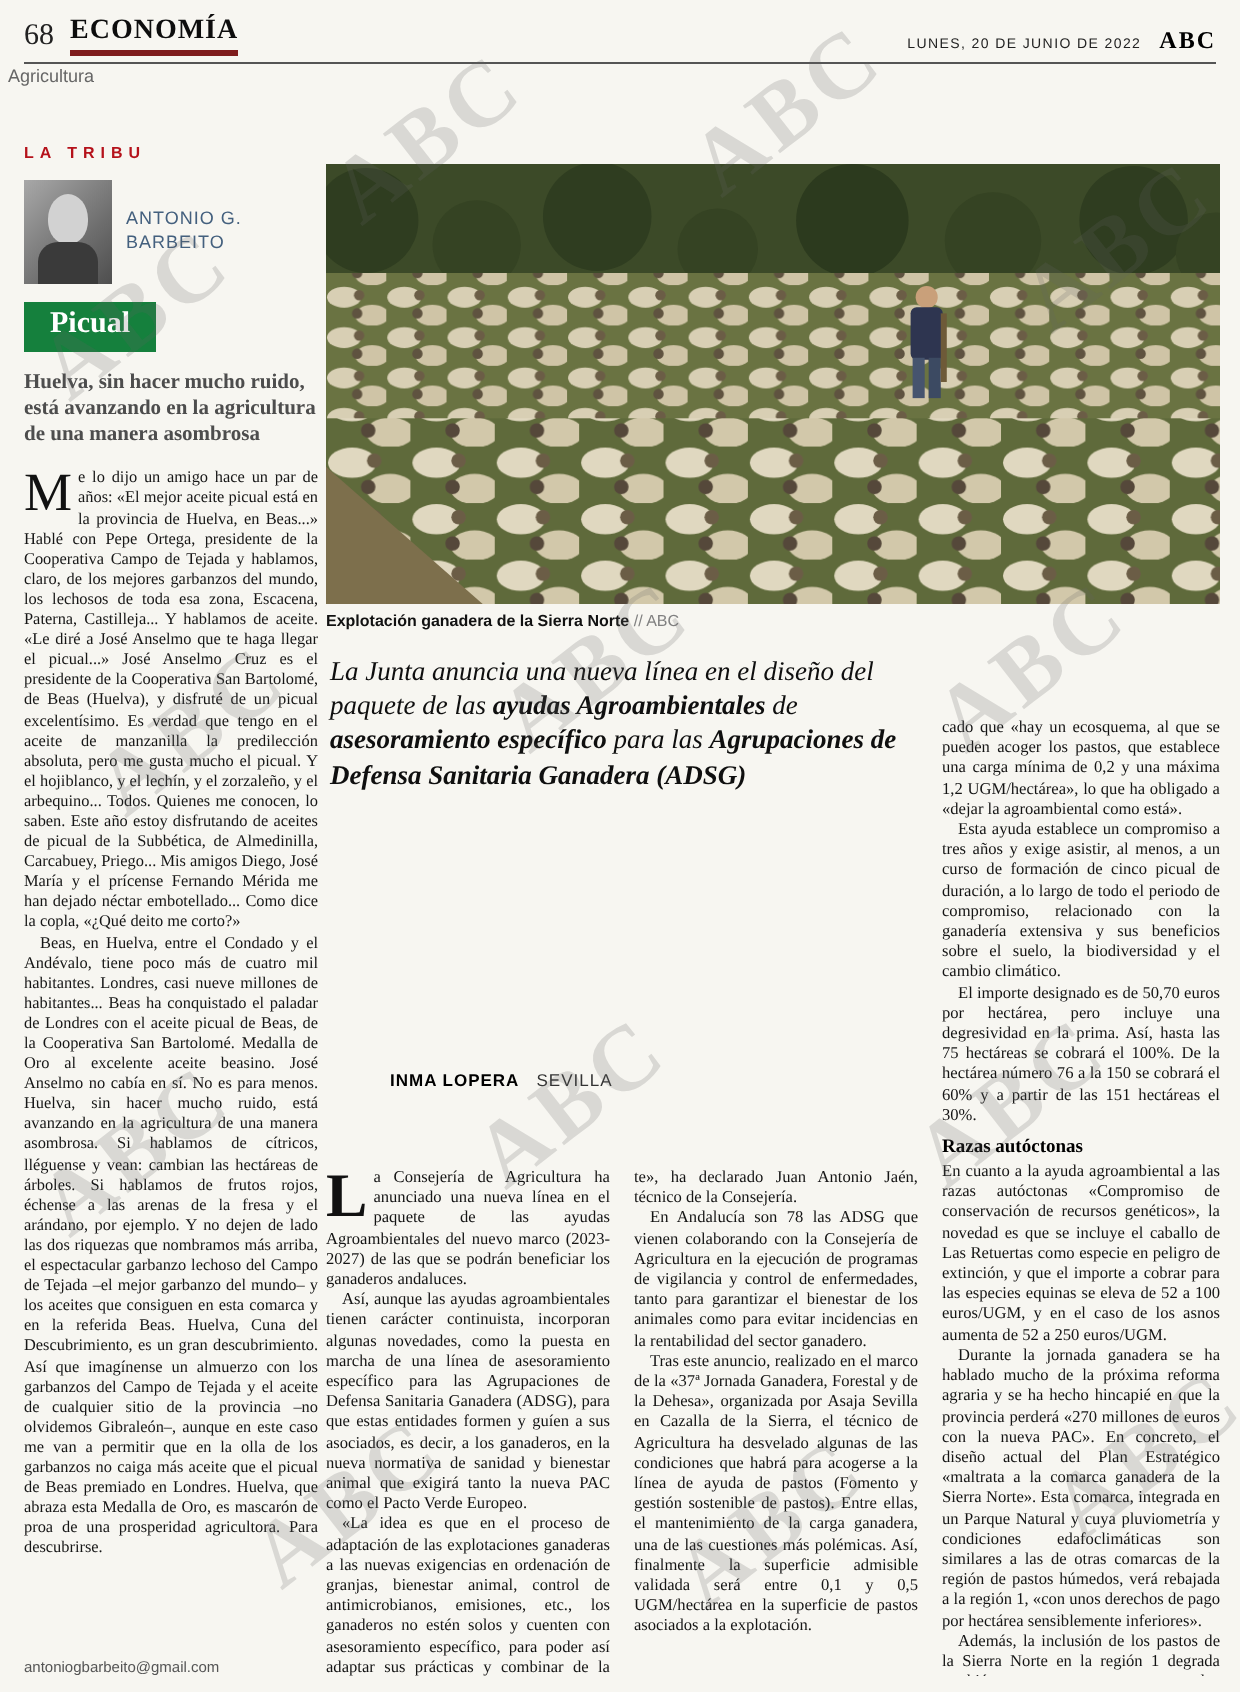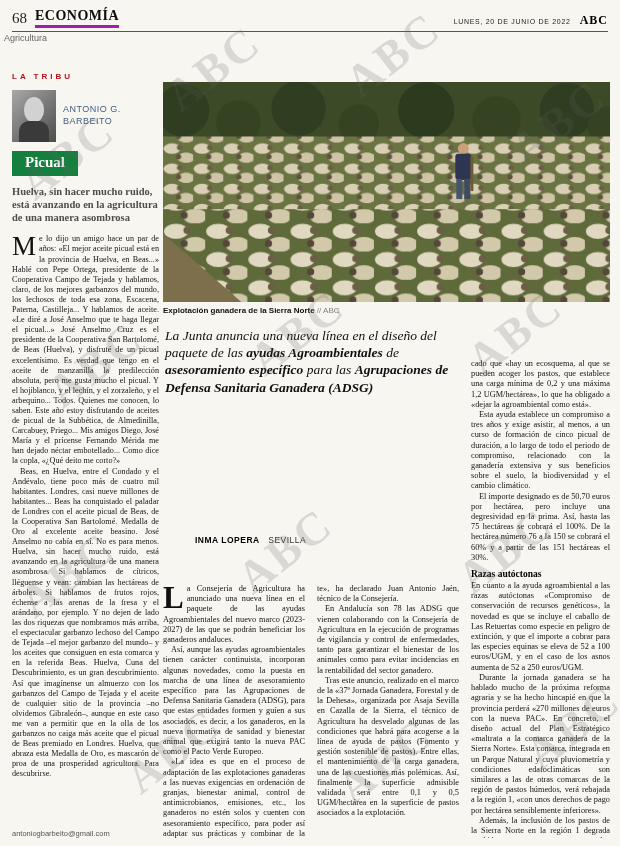--- a/index.html
+++ b/index.html
@@ -10,21 +10,21 @@
   .wm { position:absolute; font:bold 46px "Liberation Serif", serif; letter-spacing:3px;
         color:rgba(100,100,100,0.20); transform:rotate(-38deg); pointer-events:none; z-index:6; }
 
   
   .page-header { position:absolute; left:12px; right:12px; top:8px; display:flex;
                  justify-content:space-between; align-items:flex-end;
                  border-bottom:1px solid #555; padding-bottom:3px; z-index:2; }
   .header-left { display:flex; align-items:center; gap:8px; }
   .page-num { font:15px "Liberation Serif", serif; color:#222; }
   .section { font:bold 14px "Liberation Serif", serif; letter-spacing:.5px; color:#0d0d0d;
-             border-bottom:3px solid #a21caf; padding-bottom:1px; }
+             border-bottom:3px solid #7f1d1d; padding-bottom:1px; }
   .header-right { display:flex; gap:9px; align-items:baseline;
                   font:7px "Liberation Sans", sans-serif; letter-spacing:.7px; color:#222; }
   .brand { font:bold 12px "Liberation Serif", serif; letter-spacing:1px; color:#000; }
   .subsection { position:absolute; left:4px; top:33px; font:9px "Liberation Sans", sans-serif; color:#666; z-index:2; }
 
   
   .tribune { position:absolute; left:12px; top:72px; width:147px; bottom:8px;
              display:flex; flex-direction:column; z-index:2; }
   .tribu-label { text-align:left; font:bold 8px "Liberation Sans", sans-serif;
                  letter-spacing:3px; color:#b5121b; margin-bottom:9px; }

